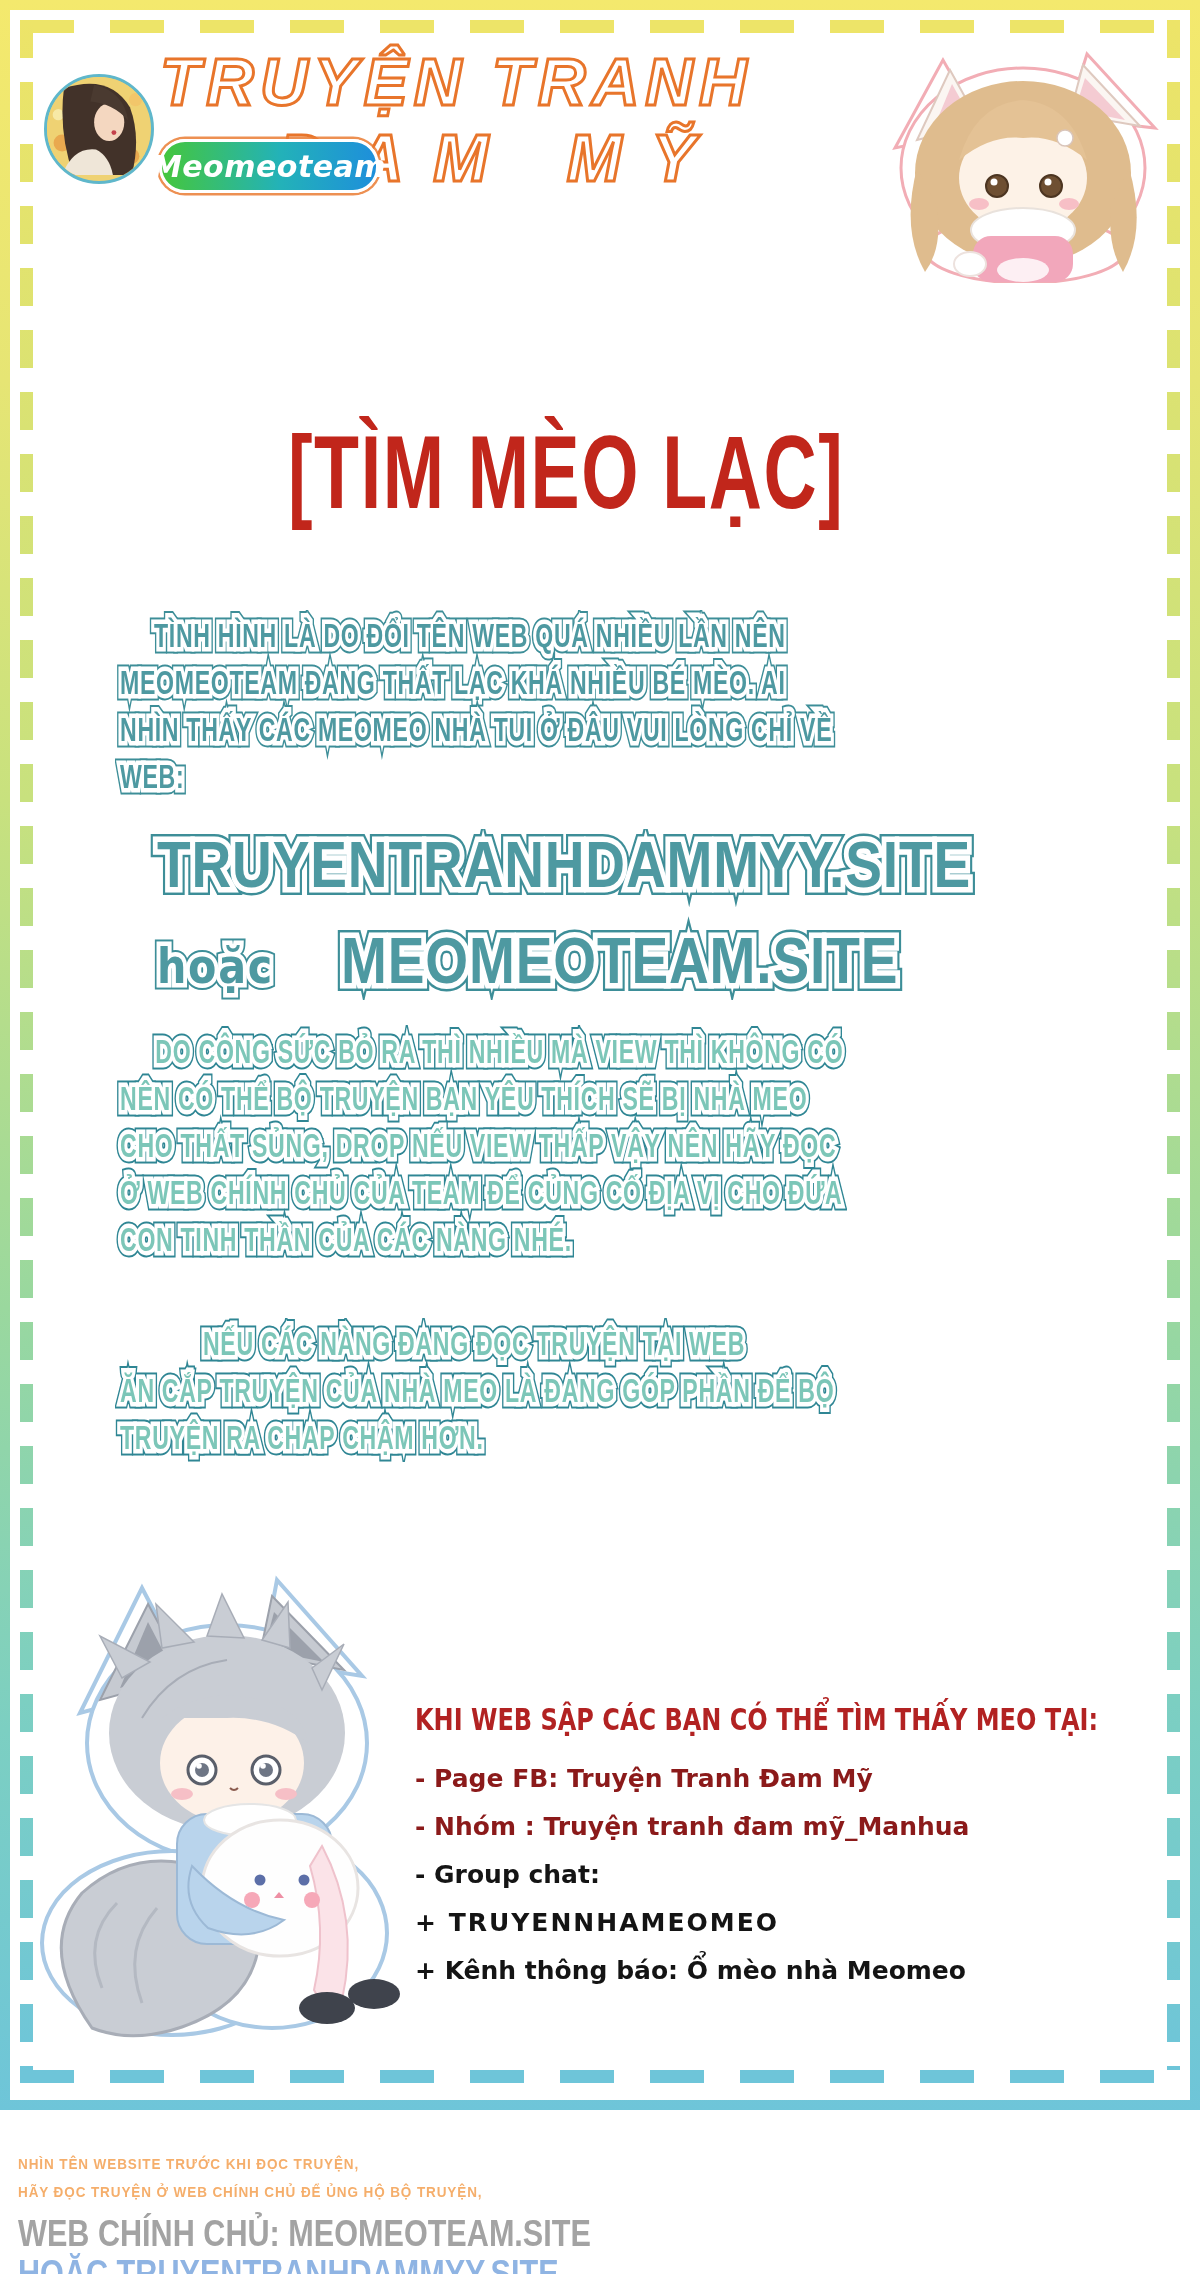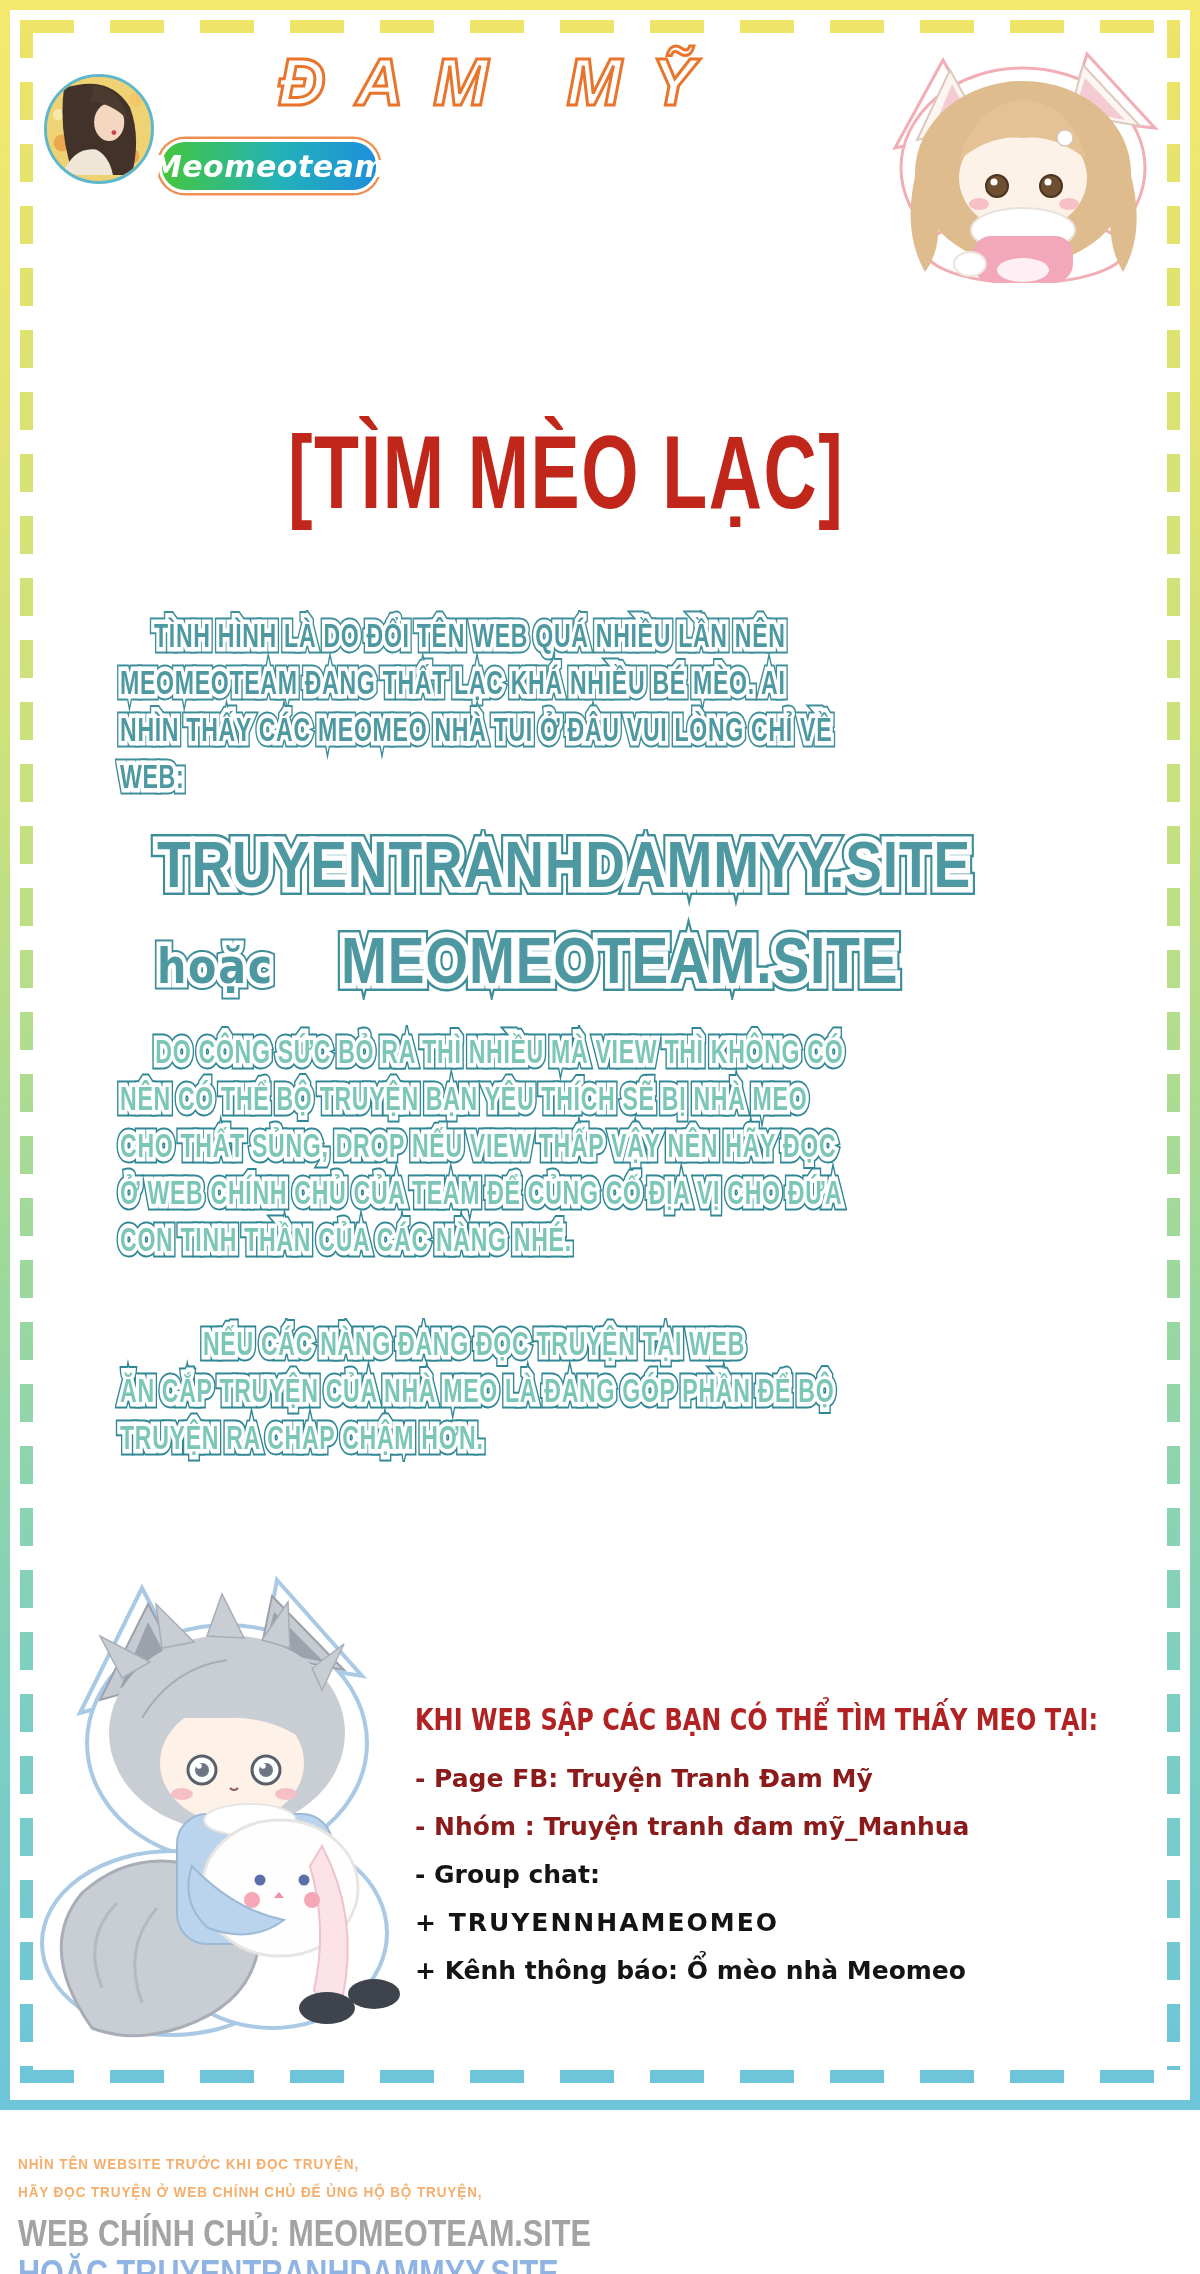--- a/index.html
+++ b/index.html
@@ -145,20 +145,21 @@
     <path d="M50,8 Q82,16 86,46 Q70,28 46,26 Z" fill="#4A3A30"></path>
     <path d="M16,104 Q28,74 52,77 Q66,84 70,104 Z" fill="#EFE6D8"></path>
   </svg>
 </div>
 
 <div class="team-pill">
   <span>Meomeoteam</span>
 </div>
 
 <div class="brand">
+  <span class="l1">TRUYỆN TRANH</span>
   <span class="l2">ĐAM MỸ</span>
 </div>
 
 <div class="illu illu-fox">
   <svg width="335" height="265" viewBox="0 0 335 265">
     <g fill="#ffffff" stroke="#F2ADB5" stroke-width="3">
       <polygon points="88,42 40,130 128,112"></polygon>
       <polygon points="232,36 300,110 212,100"></polygon>
       <ellipse cx="168" cy="150" rx="122" ry="100"></ellipse>
       <ellipse cx="170" cy="232" rx="100" ry="33"></ellipse>

